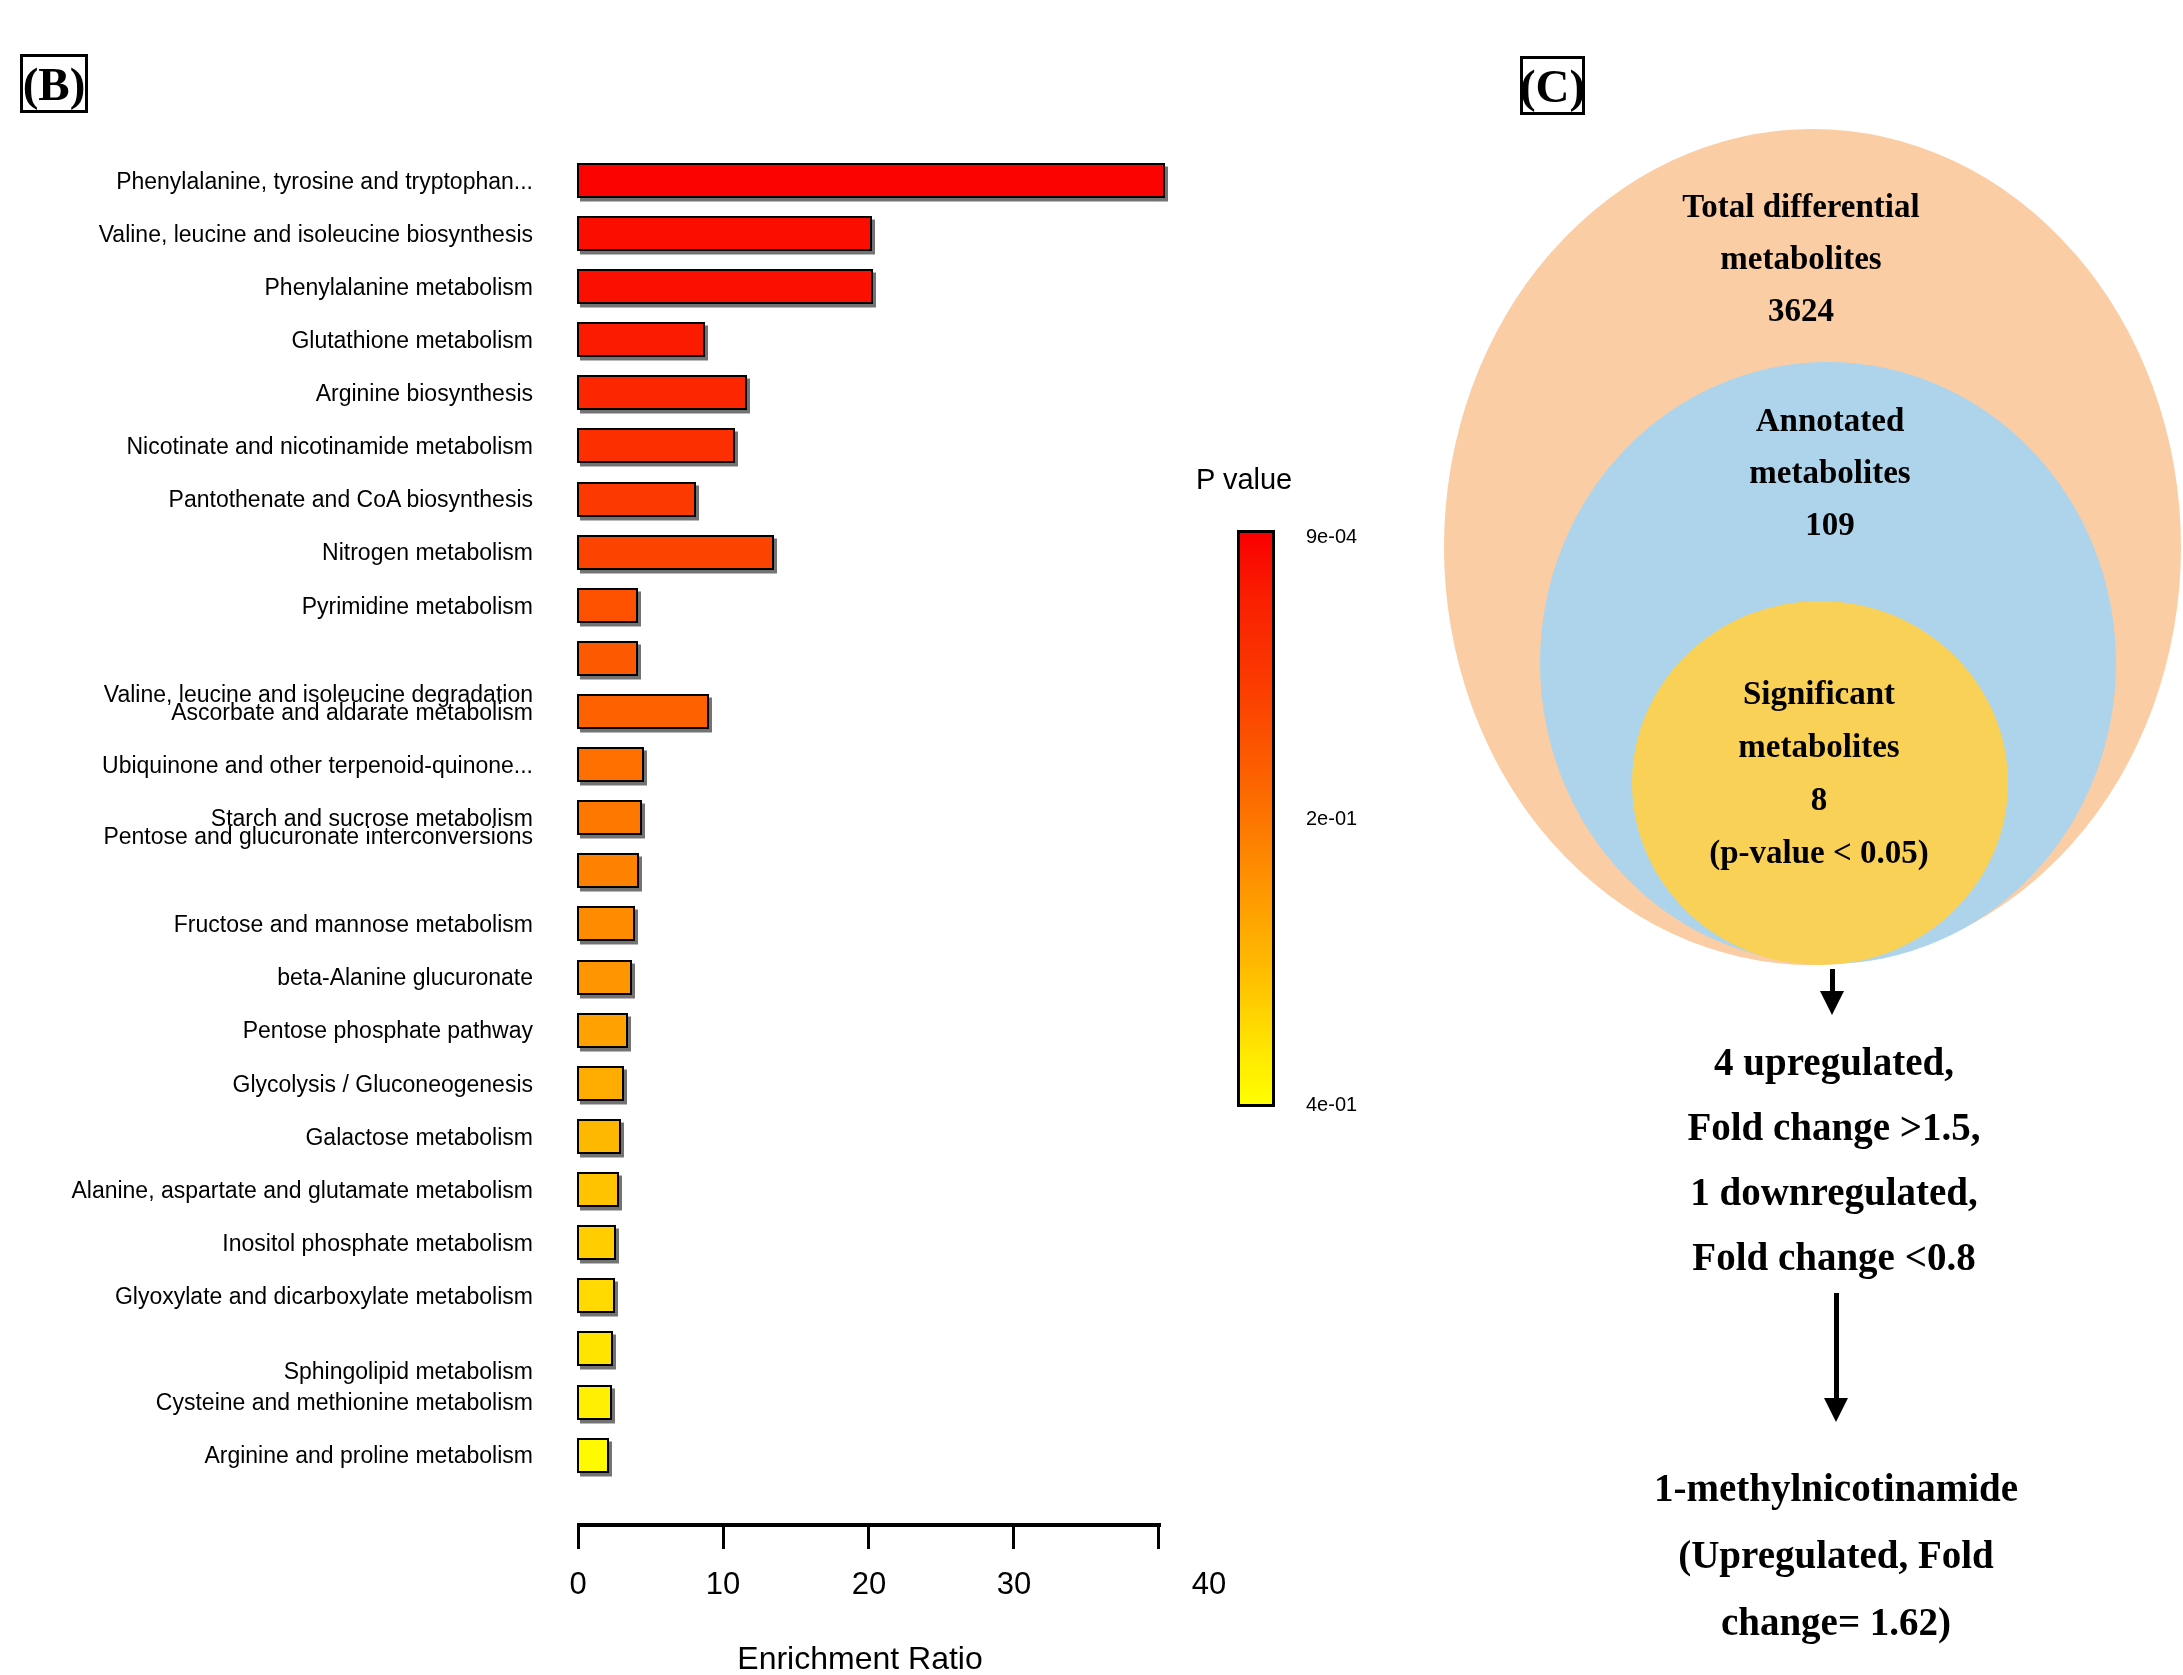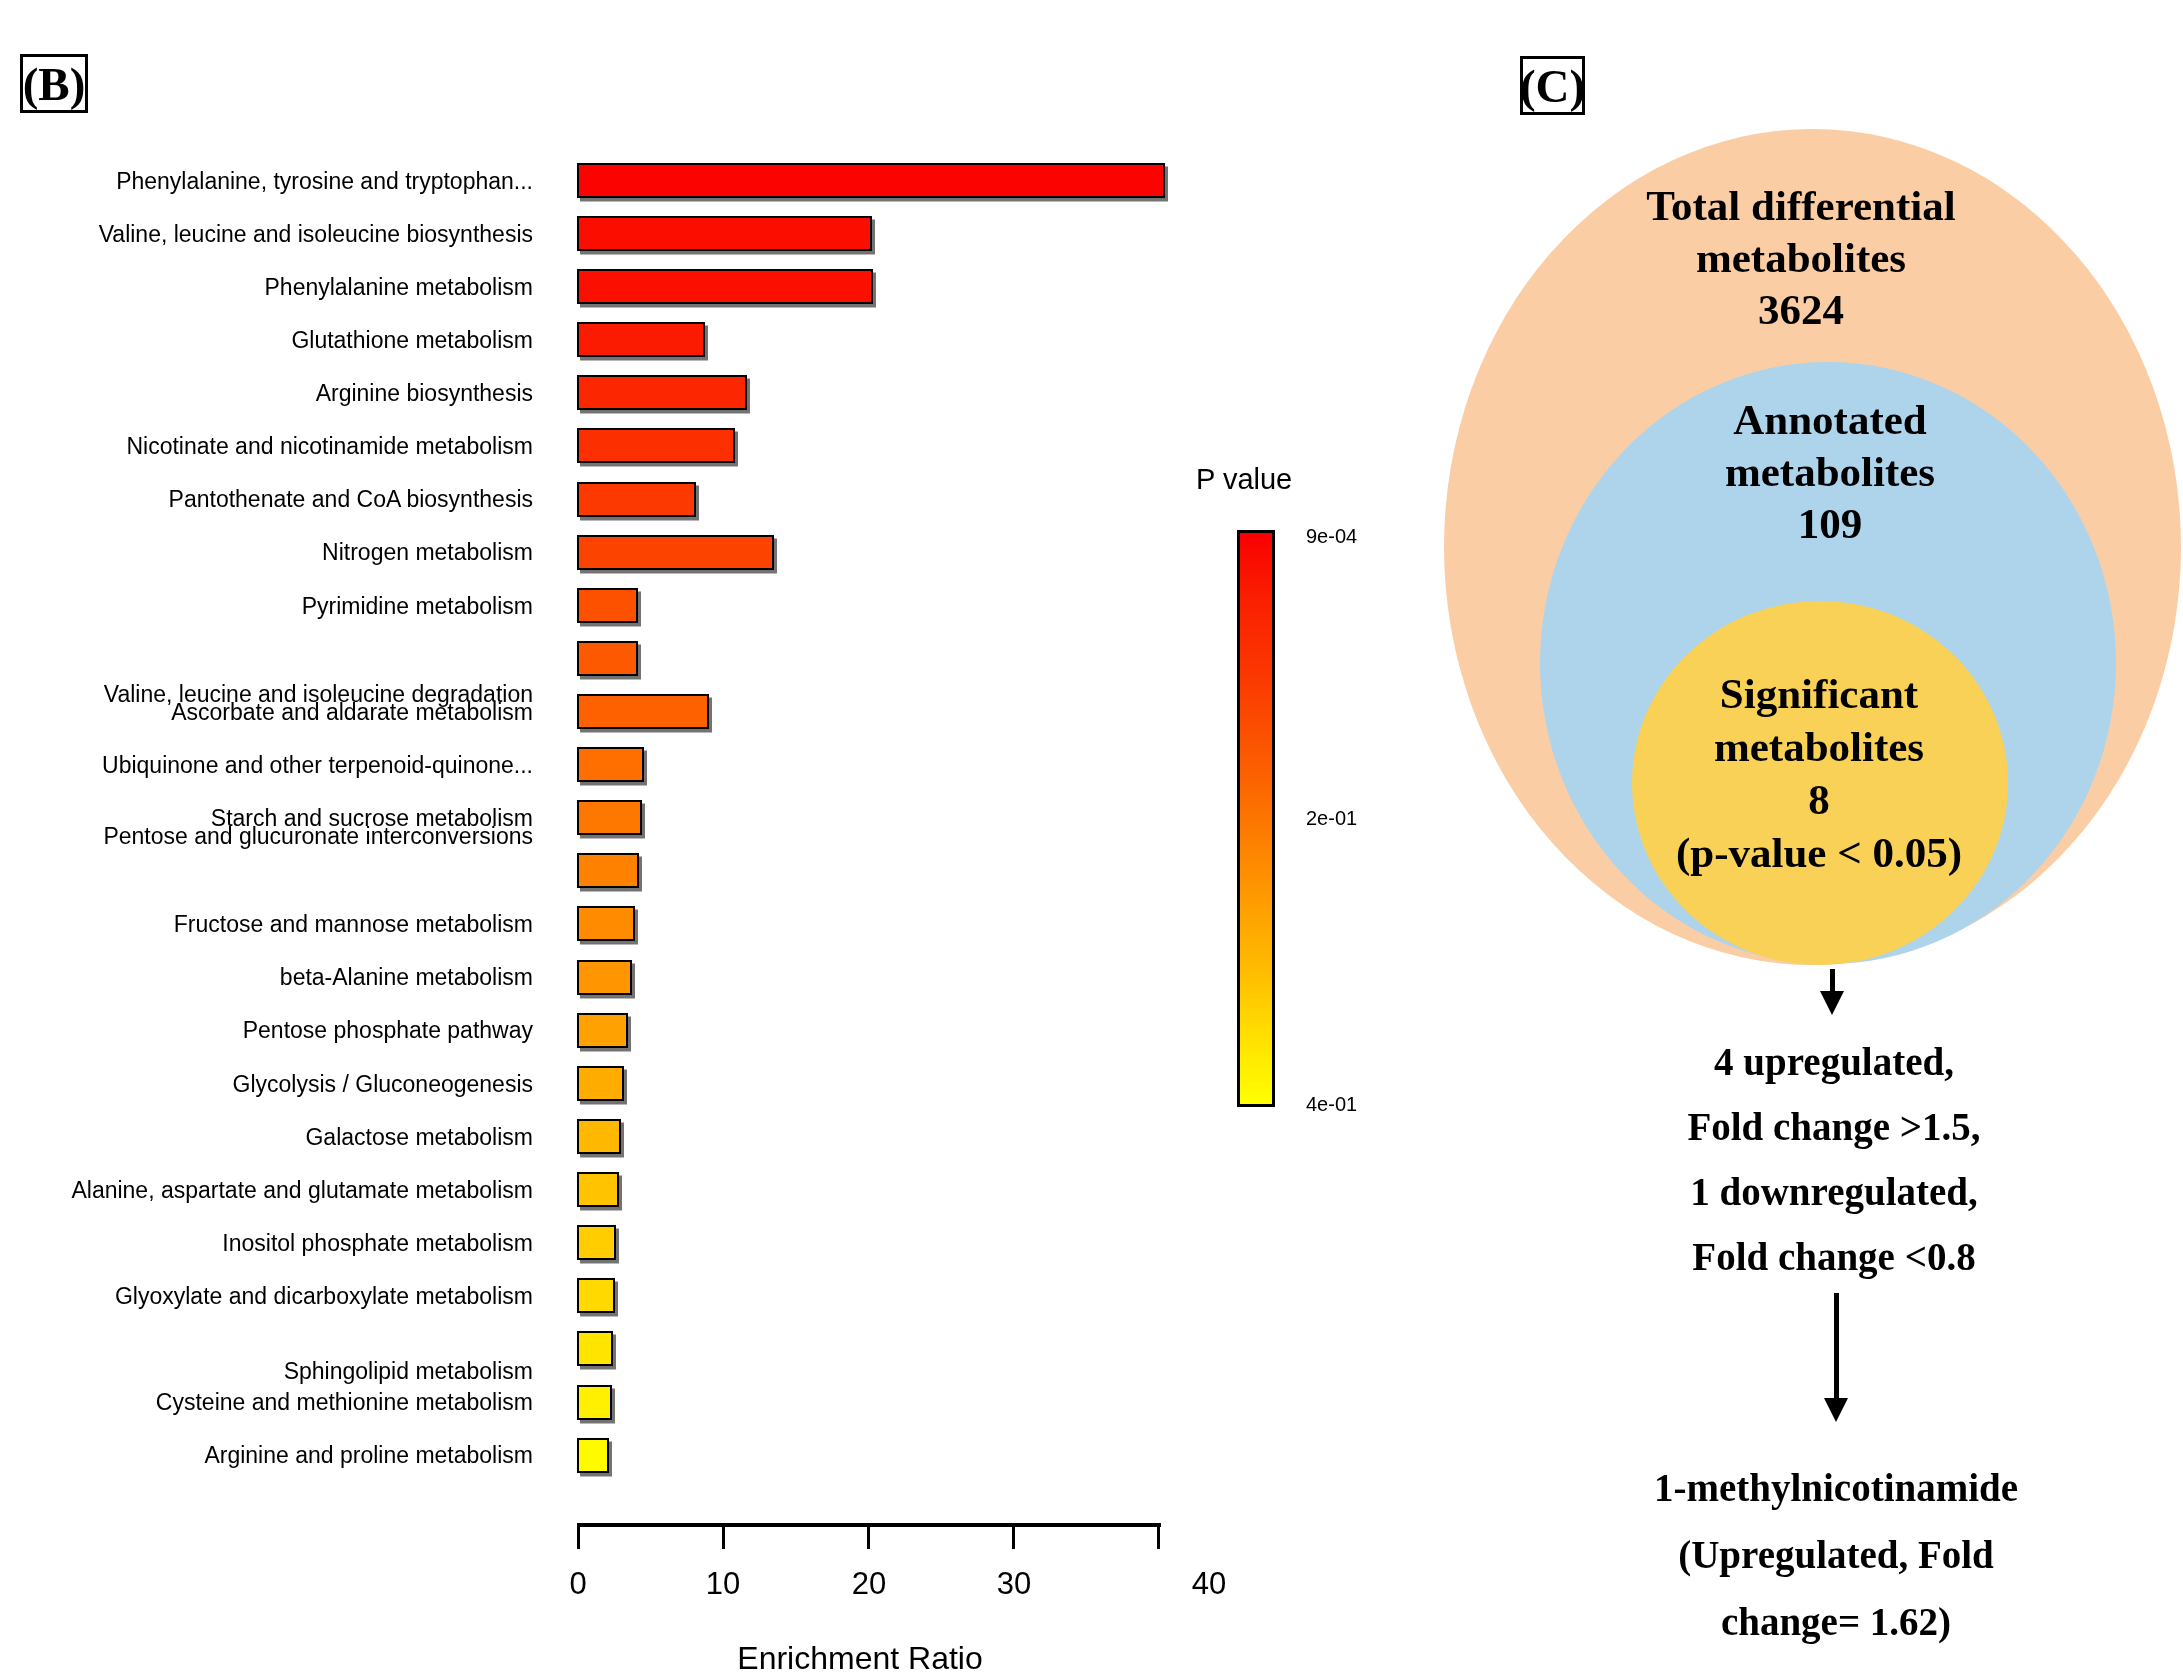--- a/index.html
+++ b/index.html
@@ -36,21 +36,21 @@
                        #fe9000 60%,#ffc000 78%,#ffe800 91%,#ffff00 100%);}
   .cb-tick{position:absolute;left:1306px;font-size:20px;transform:translateY(-50%);}
 
   
   .ellipse{position:absolute;border-radius:50%;}
   .ellipse.total{left:1444px;top:129px;width:737px;height:836px;background:#fbcda4;}
   .ellipse.annotated{left:1540px;top:362px;width:576px;height:602px;background:#aed4eb;}
   .ellipse.significant{left:1632px;top:601px;width:376px;height:364px;background:#f8d156;}
 
   .venn-text{position:absolute;text-align:center;font-family:"Liberation Serif",serif;
-             font-weight:bold;font-size:43px;white-space:pre-line;}
+             font-weight:bold;font-size:33px;white-space:pre-line;}
   .venn-text.total{left:1447px;top:180px;width:708px;line-height:52px;}
   .venn-text.annotated{left:1476px;top:394px;width:708px;line-height:52px;}
   .venn-text.significant{left:1465px;top:667px;width:708px;line-height:53px;}
 
   .flow-text{position:absolute;text-align:center;font-family:"Liberation Serif",serif;
              font-weight:bold;font-size:39px;white-space:pre-line;}
   .flow-text.one{left:1480px;top:1029px;width:708px;line-height:65px;}
   .flow-text.two{left:1482px;top:1454px;width:708px;line-height:67px;}
 
   
@@ -92,21 +92,21 @@
       <div class="bar-label" style="top: 712px;">Ascorbate and aldarate metabolism</div>
       <div class="bar" style="top: 694px; left: 577px; width: 132px; background: rgb(254, 97, 0);"></div>
       <div class="bar-label" style="top: 765px;">Ubiquinone and other terpenoid-quinone...</div>
       <div class="bar" style="top: 747px; left: 577px; width: 67px; background: rgb(254, 111, 0);"></div>
       <div class="bar-label" style="top: 818px;">Starch and sucrose metabolism</div>
       <div class="bar" style="top: 800px; left: 577px; width: 65px; background: rgb(254, 120, 0);"></div>
       <div class="bar-label" style="top: 836px;">Pentose and glucuronate interconversions</div>
       <div class="bar" style="top: 853px; left: 577px; width: 62px; background: rgb(254, 130, 0);"></div>
       <div class="bar-label" style="top: 924px;">Fructose and mannose metabolism</div>
       <div class="bar" style="top: 906px; left: 577px; width: 58px; background: rgb(254, 139, 0);"></div>
-      <div class="bar-label" style="top: 977px;">beta-Alanine metabolism</div>
+      <div class="bar-label" style="top: 977px;">beta-Alanine glucuronate</div>
       <div class="bar" style="top: 960px; left: 577px; width: 55px; background: rgb(255, 149, 0);"></div>
       <div class="bar-label" style="top: 1030px;">Pentose phosphate pathway</div>
       <div class="bar" style="top: 1013px; left: 577px; width: 51px; background: rgb(255, 161, 0);"></div>
       <div class="bar-label" style="top: 1084px;">Glycolysis / Gluconeogenesis</div>
       <div class="bar" style="top: 1066px; left: 577px; width: 47px; background: rgb(255, 172, 0);"></div>
       <div class="bar-label" style="top: 1137px;">Galactose metabolism</div>
       <div class="bar" style="top: 1119px; left: 577px; width: 44px; background: rgb(255, 184, 0);"></div>
       <div class="bar-label" style="top: 1190px;">Alanine, aspartate and glutamate metabolism</div>
       <div class="bar" style="top: 1172px; left: 577px; width: 42px; background: rgb(255, 195, 0);"></div>
       <div class="bar-label" style="top: 1243px;">Inositol phosphate metabolism</div>

